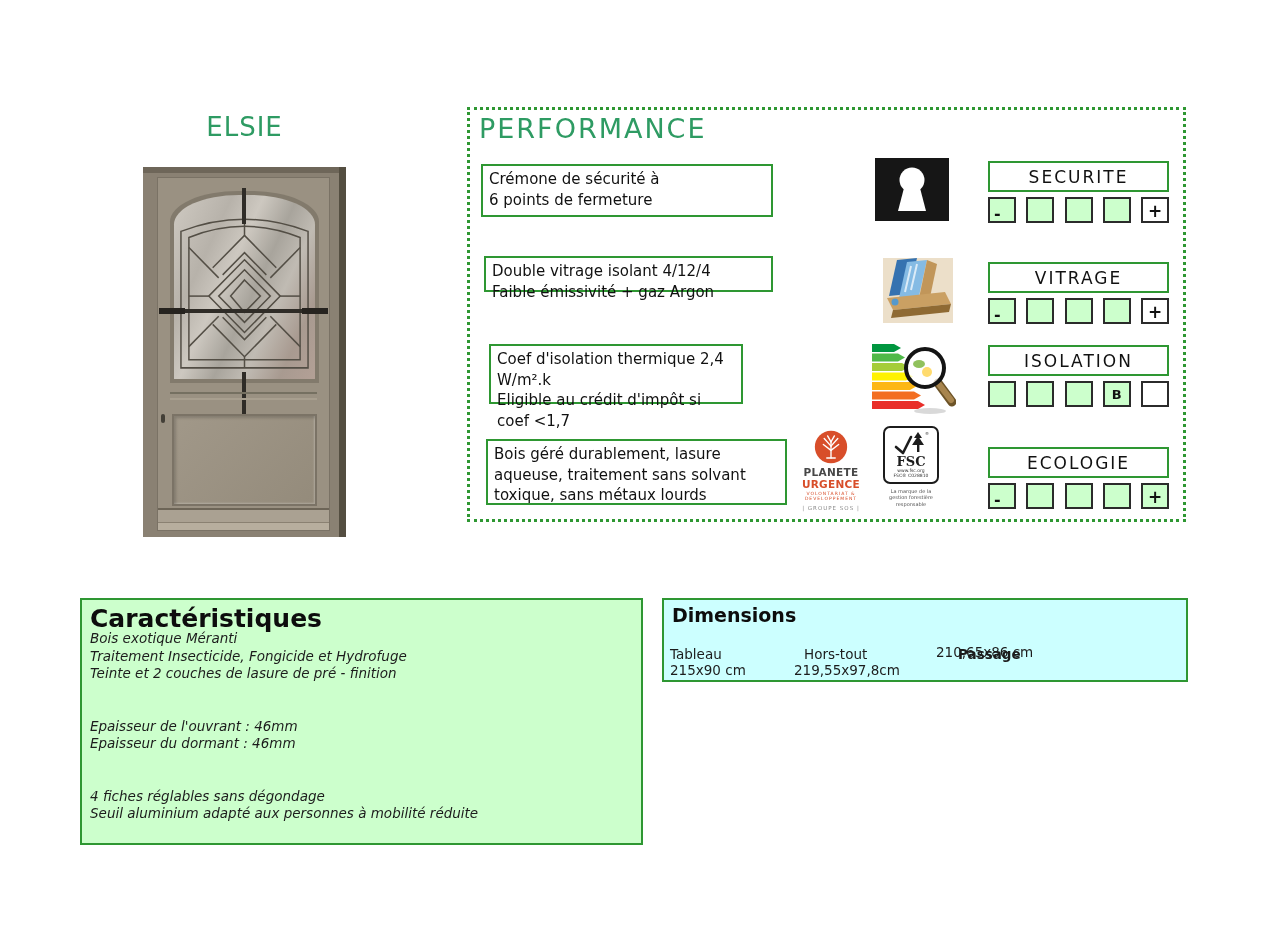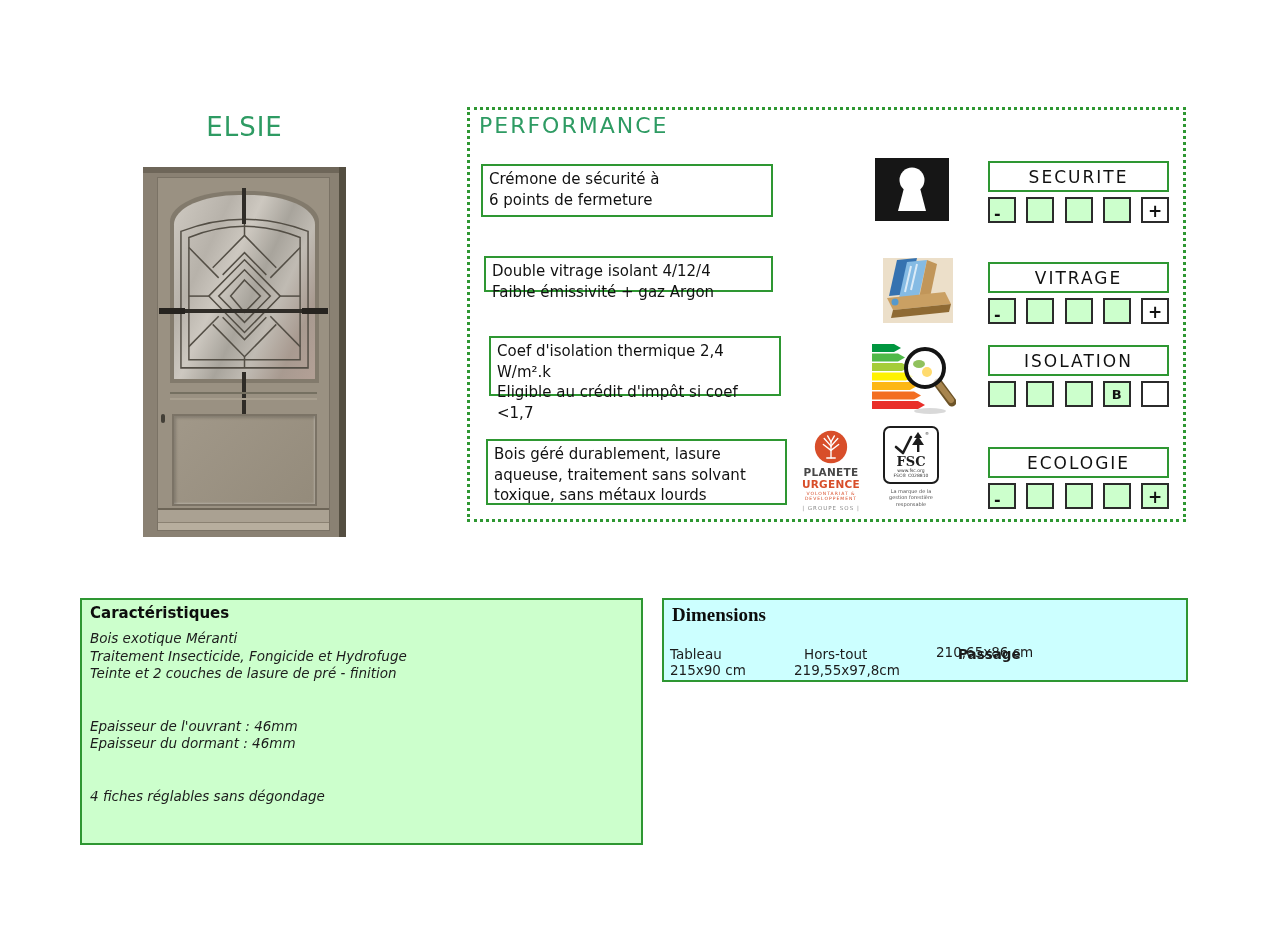--- a/index.html
+++ b/index.html
@@ -32,26 +32,26 @@
     border:2px solid #7b7366; background:linear-gradient(135deg,#a19889 0%,#948b7b 100%);
     box-shadow:inset 2px 2px 3px rgba(0,0,0,0.18), inset -1px -1px 2px rgba(255,255,255,0.25); }
   .door-sill { position:absolute; left:0; right:0; bottom:0; height:22px;
     background:#aaa192; border-top:2px solid #6d6557; }
   .door-sill-step { position:absolute; left:0; right:0; bottom:0; height:8px; background:#b7ae9e; border-top:1px solid #8a8172; }
   .door-keyhole-mark { position:absolute; left:3px; top:236px; width:4px; height:9px; background:#433f37; border-radius:2px; }
 
   
   .perf { position:absolute; left:467px; top:107px; width:719px; height:415px;
     border:3px dotted #2E9732; }
-  .perf-title { position:absolute; left:9px; top:3px; font-size:22px; letter-spacing:2px; color:#2E9B63; }
+  .perf-title { position:absolute; left:9px; top:3px; font-size:27px; letter-spacing:2px; color:#2E9B63; }
   .feature-box { position:absolute; border:2px solid #2E9732; background:#ffffff;
     font-size:15px; line-height:1.38; color:#111; padding:3px 6px; white-space:pre-line; }
   .fb-1 { left:11px; top:54px;  width:292px; height:53px; }
   .fb-2 { left:14px; top:146px; width:289px; height:36px; }
-  .fb-3 { left:19px; top:226px; width:292px; height:60px; }
+  .fb-3 { left:19px; top:234px; width:254px; height:60px; }
   .fb-4 { left:16px; top:329px; width:301px; height:66px; }
   .rating-label { position:absolute; left:518px; width:181px; height:31px; border:2px solid #2E9732;
     background:#fff; text-align:center; font-size:17px; letter-spacing:2px; color:#111;
     display:flex; align-items:center; justify-content:center; }
   .rl-1 { top:51px; } .rl-2 { top:152px; } .rl-3 { top:235px; } .rl-4 { top:337px; }
   .cells { position:absolute; left:518px; width:181px; height:27px; display:flex; justify-content:space-between; }
   .cr-1 { top:87px; } .cr-2 { top:188px; } .cr-3 { top:271px; } .cr-4 { top:373px; }
   .cell { position:relative; width:28px; height:26px; border:2px solid #2b2b2b; background:#ffffff; }
   .cell.filled { background:#CCFFCC; }
   .sign { position:absolute; font-weight:bold; color:#111; }
@@ -76,28 +76,28 @@
   .fsc-box { width:56px; height:58px; margin:0 auto; border:2px solid #1c1c1c; border-radius:7px; padding-top:2px; }
   .fsc-box svg { width:40px; height:26px; display:block; margin:0 auto; }
   .fsc-text { font-family:"DejaVu Serif", serif; font-weight:bold; font-size:13px; line-height:12px; color:#1c1c1c; }
   .fsc-url { font-size:4.5px; color:#333; }
   .fsc-cert { font-size:4.5px; color:#333; }
   .fsc-caption { font-size:5px; line-height:1.25; color:#555; margin-top:4px; white-space:pre-line; }
 
   
   .charbox { position:absolute; left:80px; top:598px; width:563px; height:247px;
     background:#CCFFCC; border:2px solid #2E9732; }
-  .charbox-title { position:absolute; left:8px; top:4px; font-size:15px; font-weight:bold; color:#0d0d0d; }
+  .charbox-title { position:absolute; left:8px; top:4px; font-size:25px; font-weight:bold; color:#0d0d0d; }
   .char-lines { position:absolute; left:8px; top:30px; right:8px; }
   .char-line { font-size:13.5px; font-style:italic; line-height:17.5px; color:#1c1c1c; }
   .char-line.empty { min-height:17.5px; }
 
   .dimbox { position:absolute; left:662px; top:598px; width:526px; height:84px;
     background:#CCFFFF; border:2px solid #2E9732; }
-  .dimbox-title { position:absolute; left:8px; top:4px; font-size:19px; font-weight:bold; color:#0d0d0d;font-family:Liberation Serif, serif; }
+  .dimbox-title { position:absolute; left:8px; top:4px; font-size:19px; font-weight:bold; color:#0d0d0d; }
   .dim-h, .dim-v { position:absolute; font-size:13.5px; color:#1c1c1c; }
   .dim-h1 { left:6px;  top:46px; } .dim-v1 { left:6px;   top:62px; }
   .dim-h2 { left:140px; top:46px; } .dim-v2 { left:130px; top:62px; }
   .dim-h3 { left:294px; top:46px;font-weight:bold; } .dim-v3 { left:272px; top:44px; }
 </style>
 </head>
 <body>
 
 <div class="page">
 
@@ -292,20 +292,21 @@
         <div class="char-line">Bois exotique Méranti</div>
         <div class="char-line">Traitement Insecticide, Fongicide et Hydrofuge</div>
         <div class="char-line">Teinte et 2 couches de lasure de pré - finition</div>
         <div class="char-line empty">&nbsp;</div>
         <div class="char-line empty">&nbsp;</div>
         <div class="char-line">Epaisseur de l'ouvrant : 46mm</div>
         <div class="char-line">Epaisseur du dormant : 46mm</div>
         <div class="char-line empty">&nbsp;</div>
         <div class="char-line empty">&nbsp;</div>
         <div class="char-line">4 fiches réglables sans dégondage</div>
+        <div class="char-line">Seuil aluminium adapté aux personnes à mobilité réduite</div>
       </div>
   </div>
 
   <div class="dimbox">
     <div class="dimbox-title">Dimensions</div>
     <div class="dim-h dim-h1">Tableau</div>
     <div class="dim-v dim-v1">215x90 cm</div>
     <div class="dim-h dim-h2">Hors-tout</div>
     <div class="dim-v dim-v2">219,55x97,8cm</div>
     <div class="dim-h dim-h3">Passage</div>

